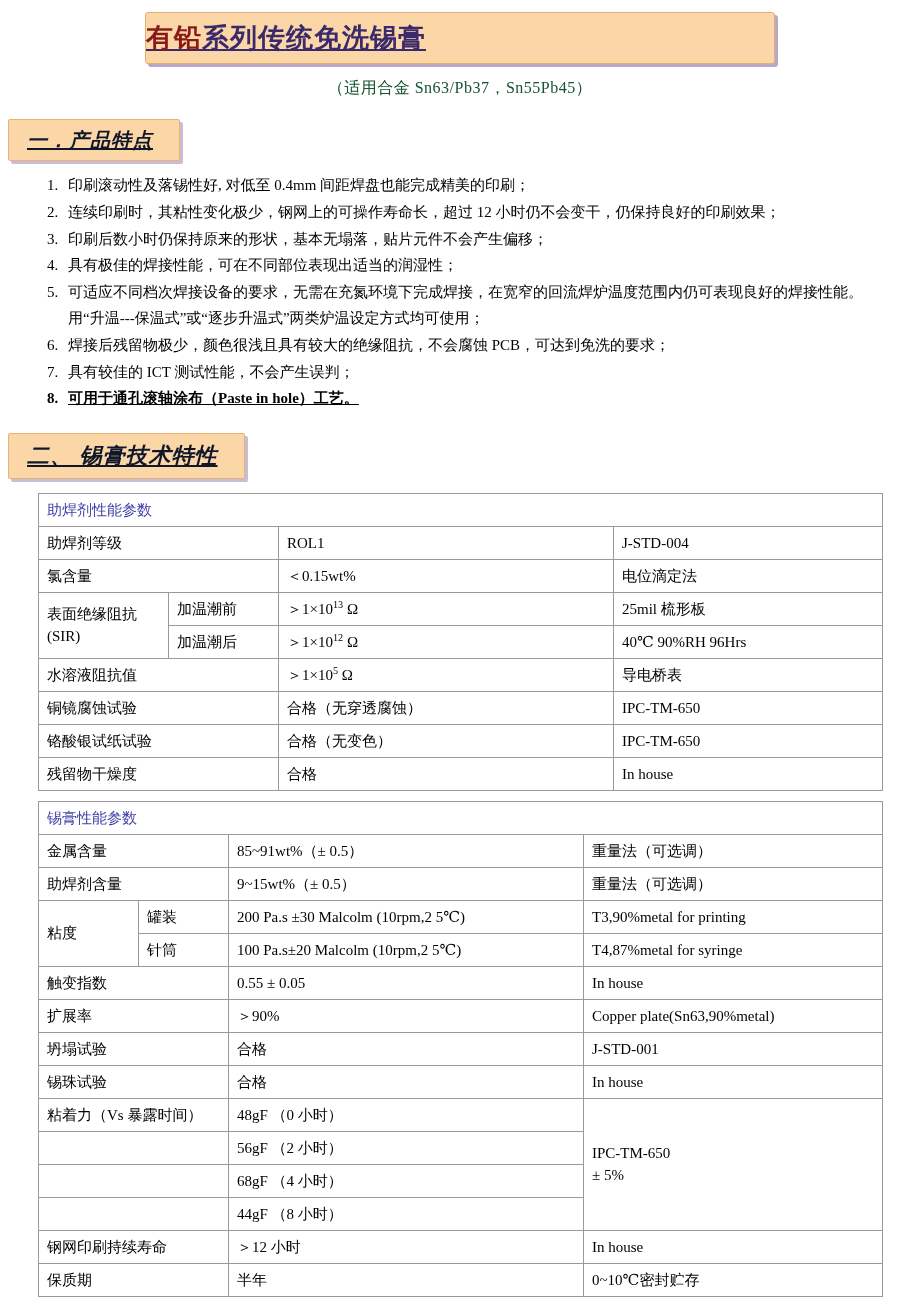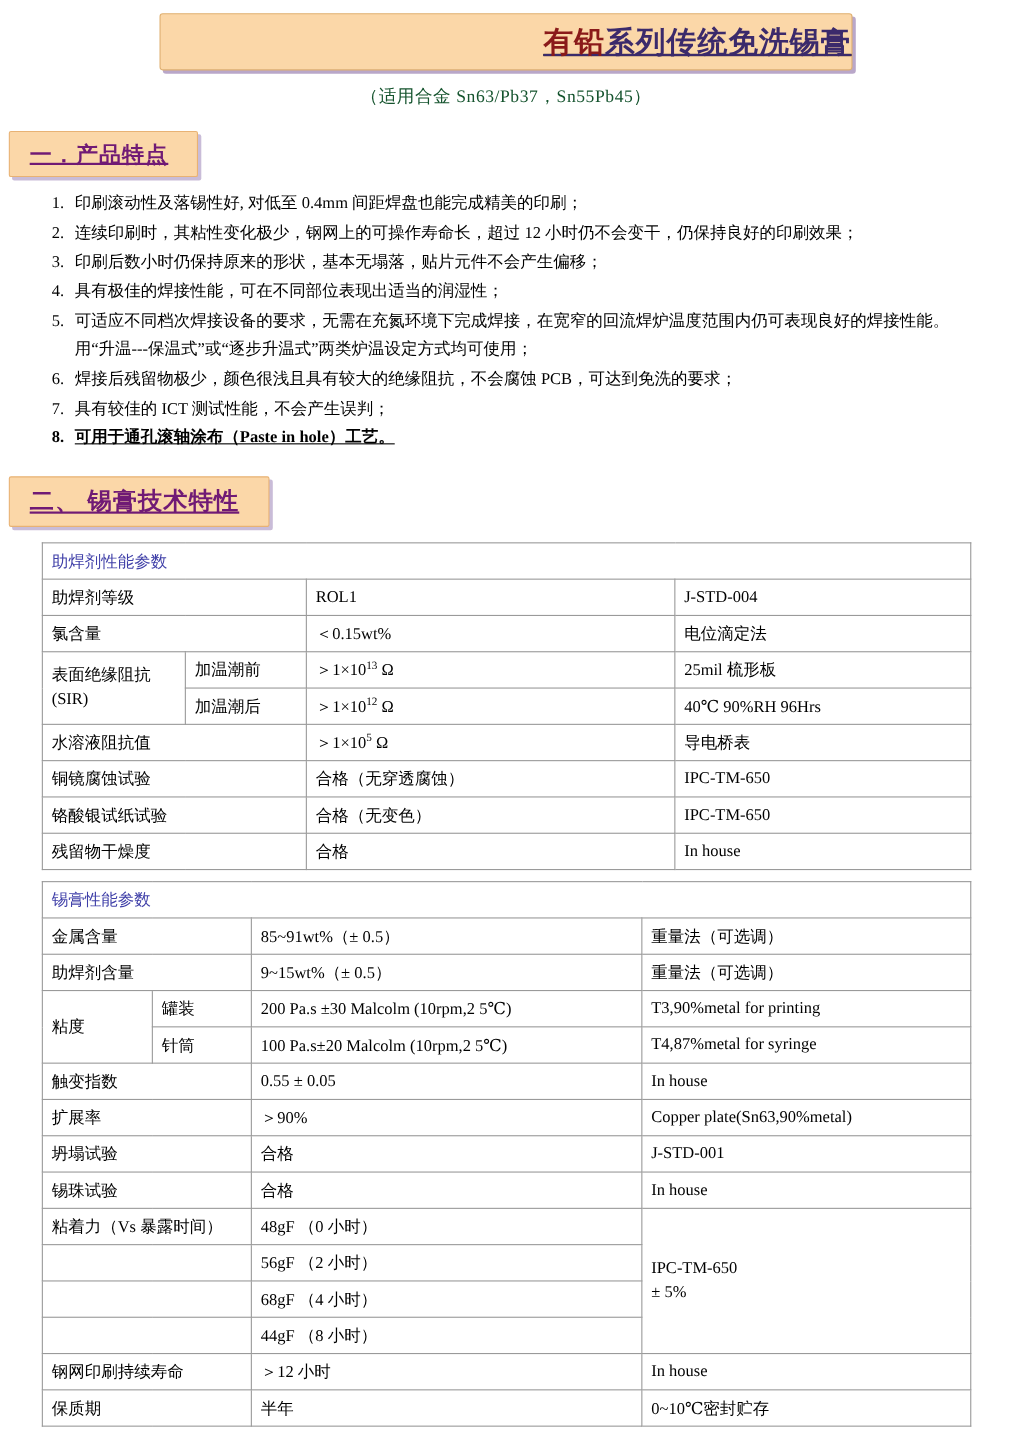--- a/index.html
+++ b/index.html
@@ -26,22 +26,21 @@
   .title-banner {
     margin: 12px auto 0 auto;
     width: 628px;
     height: 50px;
     background: #fbd7a8;
     border: 1px solid #e0b070;
     border-radius: 3px;
     box-shadow: 3px 3px 0 #b9a7c9;
     display: flex;
     align-items: center;
-    justify-content: flex-end;
-    text-decoration: underline;
+    justify-content: flex-start;
   }
   .title-text {
     font-size: 27px;
     font-weight: bold;
     letter-spacing: 1px;
     text-decoration: underline;
     color: #3b2a6b;
     font-family: "Liberation Serif", "DejaVu Serif", serif;
     white-space: nowrap;
   }
@@ -65,24 +64,25 @@
     border: 1px solid #e8b274;
     box-shadow: 3px 3px 0 #c9bcd8;
     display: inline-flex;
     align-items: center;
     padding: 0 26px 0 18px;
     border-radius: 2px;
   }
   .section-header .sec-label {
     font-size: 20px;
     font-weight: bold;
-    color: #701a75;
+    color: #0f172a;
     text-decoration: underline;
     letter-spacing: 1px;
     white-space: nowrap;
+    font-style: italic;
   }
   .section-header.sec2 {
     height: 44px;
   }
   .section-header.sec2 .sec-label {
     font-size: 22px;
   }
 
   
   ol.features {

